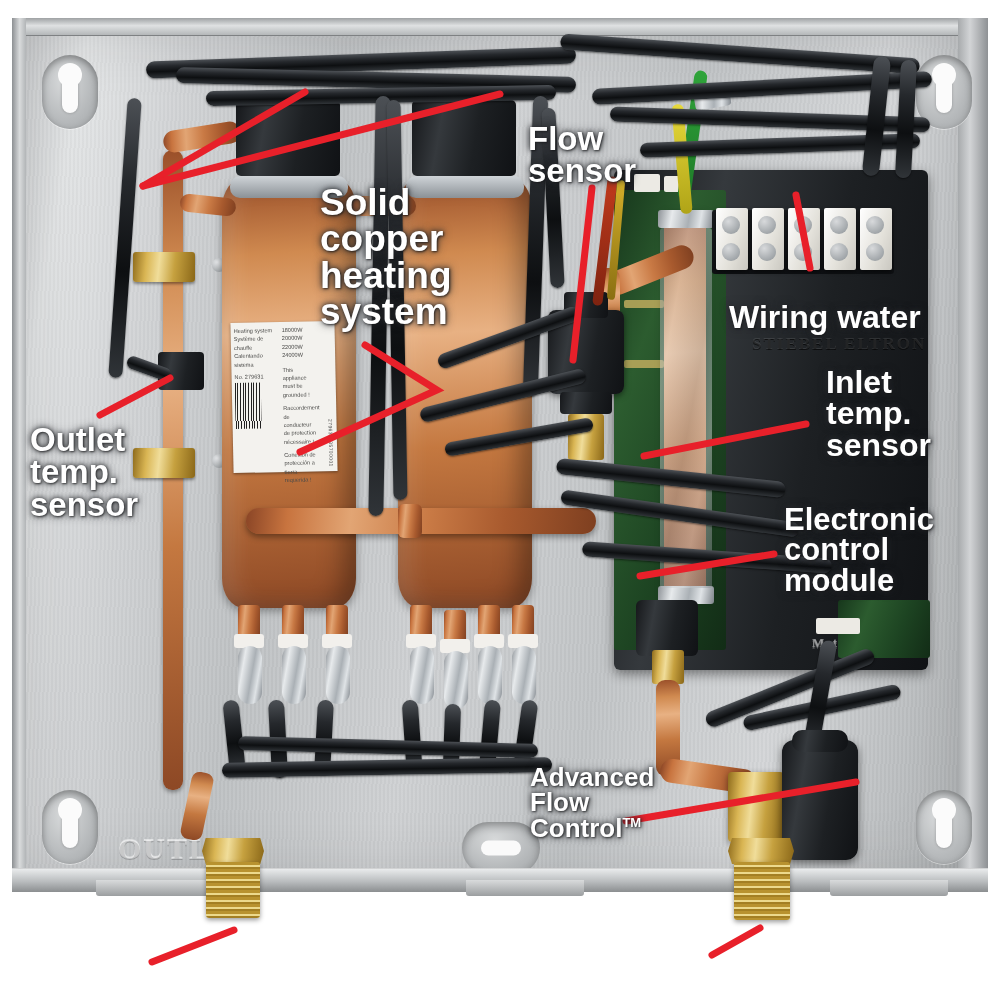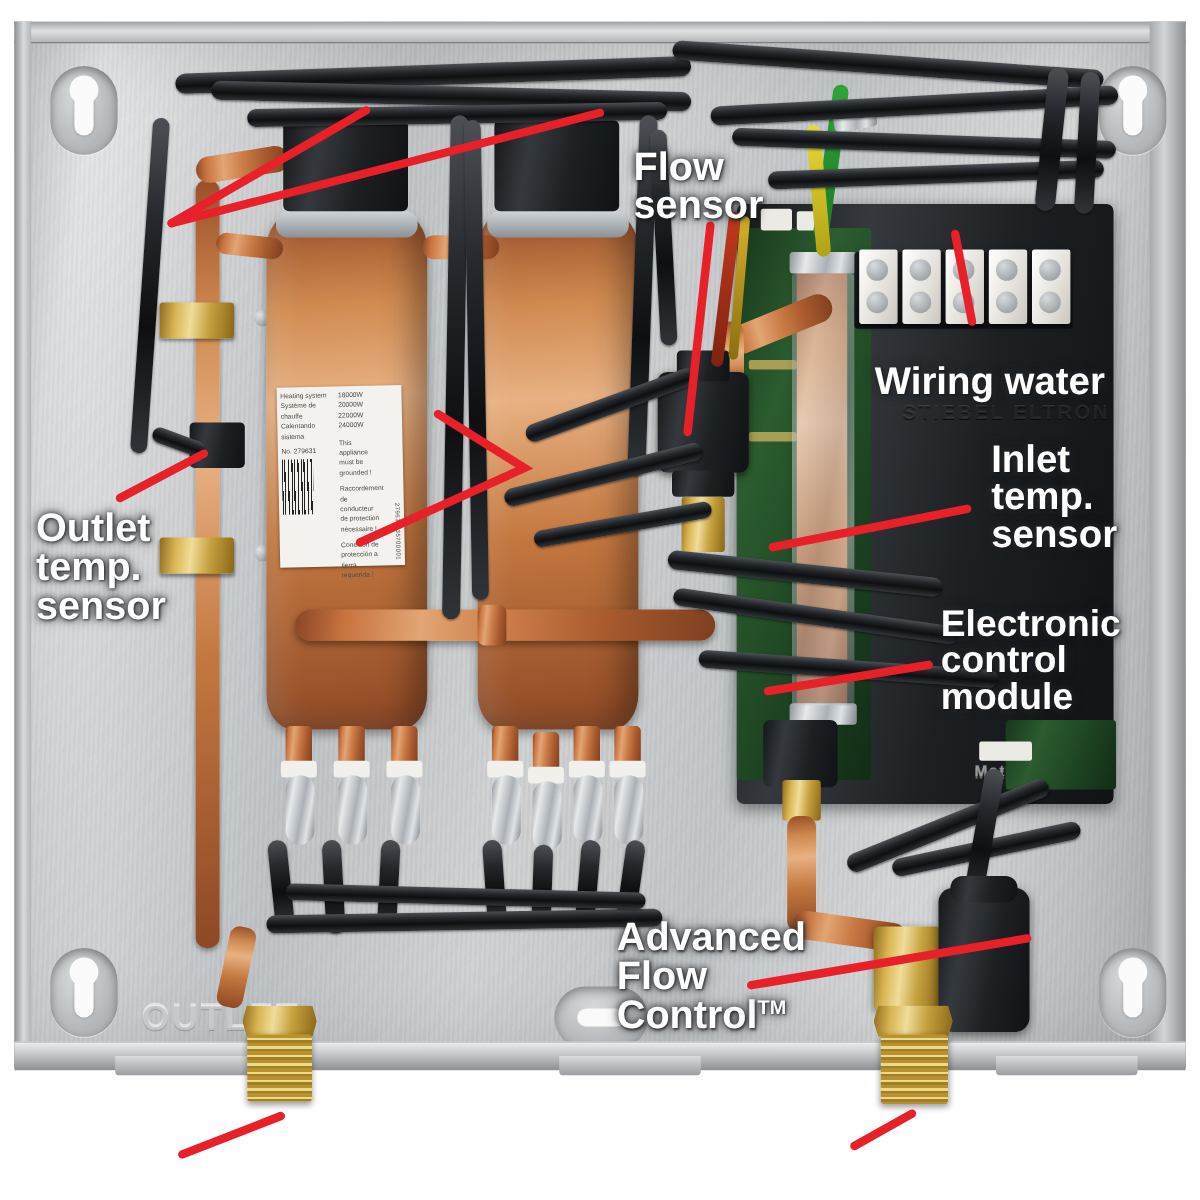--- a/index.html
+++ b/index.html
@@ -82,20 +82,21 @@
   .slot-oval i{
     position:absolute;left:50%;top:50%;transform:translate(-50%,-50%);
     width:40px;height:15px;border-radius:8px;background:#fafafa;
   }
 
   .emboss{
     position:absolute; color:rgba(255,255,255,.38);
     font-weight:700; letter-spacing:2px;
     text-shadow: 0 1px 0 rgba(120,122,124,.55), 0 -1px 0 rgba(255,255,255,.5);
     font-size:30px;
+    font-family:Liberation Serif, serif;
   }
 
   
   .part{position:absolute;}
   .copper{
     background:linear-gradient(96deg,#8a4526 0%,#c8743f 12%,#e2a574 30%,#c97a45 52%,#a85a2e 74%,#7e3f20 100%);
   }
   .copper-v{
     background:linear-gradient(176deg,#9a4f29 0%,#d08a50 18%,#e8b183 36%,#c47840 62%,#8d4825 100%);
   }
@@ -431,37 +432,41 @@
 
       <line x1="626" y1="821" x2="856" y2="782"></line>
 
       <line x1="152" y1="962" x2="234" y2="930"></line>
 
       <line x1="712" y1="955" x2="760" y2="928"></line>
     </g>
   </svg>
 
 
+  <div class="callout white" style="left:320px;top:185px;font-size:37px;">Solid
+copper
+heating
+system</div>
 
   <div class="callout white" style="left:528px;top:123px;font-size:33px;">Flow
 sensor</div>
 
   <div class="callout white" style="left:729px;top:302px;font-size:32px;">Wiring water</div>
 
   <div class="callout white" style="left:826px;top:367px;font-size:32px;">Inlet
 temp.
 sensor</div>
 
   <div class="callout white" style="left:784px;top:505px;font-size:31px;">Electronic
 control
 module</div>
 
   <div class="callout white" style="left:30px;top:424px;font-size:33px;">Outlet
 temp.
 sensor</div>
 
-  <div class="callout white" style="left:514px;top:765px;font-size:33px;"><span>Advanced
+  <div class="callout white" style="left:530px;top:765px;font-size:26px;"><span>Advanced
 Flow
 Control</span><span class="tm">TM</span></div>
 
 
 
 </div>
 
 </body></html>

